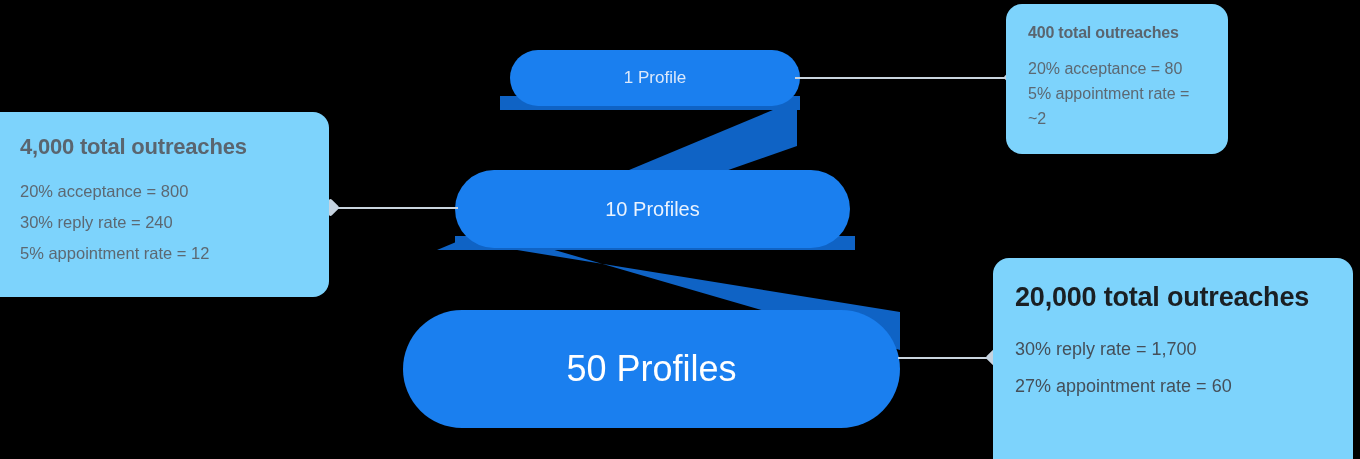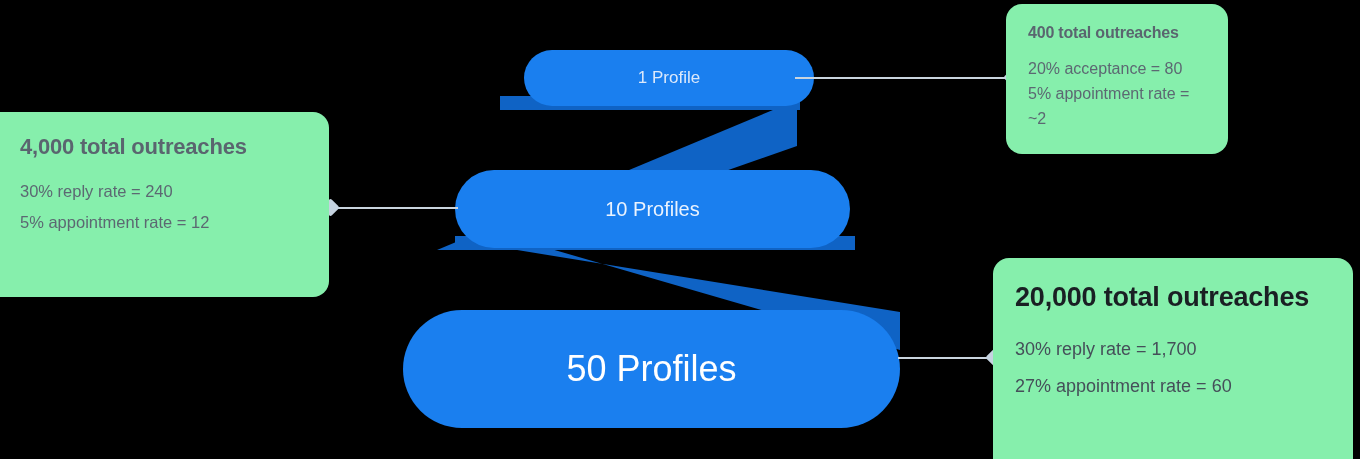--- a/index.html
+++ b/index.html
@@ -15,41 +15,41 @@
 
   
   .pill{
     position:absolute;
     background:#1a7fef;
     border-radius:999px;
     display:flex;align-items:center;justify-content:center;
     color:#ffffff;
     white-space:nowrap;
   }
-  .pill-1{left:524px;top:50px;width:290px;height:56px;font-size:17px;color:#dce9fb;}
+  .pill-1{left:510px;top:50px;width:290px;height:56px;font-size:17px;color:#dce9fb;}
   .pill-2{left:455px;top:170px;width:395px;height:78px;font-size:20px;color:#eaf3fe;}
   .pill-3{left:403px;top:310px;width:497px;height:118px;font-size:36px;color:#ffffff;}
 
   
   .conn{position:absolute;height:2px;background:#c9d4de;}
   .diamond{
     position:absolute;width:13px;height:13px;background:#c5d3e0;
     transform:rotate(45deg);border-radius:2px;
   }
   .conn-top{left:795px;top:77px;width:218px;}
   .diamond-top{left:1006px;top:71px;}
   .conn-left{left:330px;top:207px;width:128px;}
   .diamond-left{left:324px;top:201px;}
   .conn-bottom{left:898px;top:357px;width:100px;}
   .diamond-bottom{left:988px;top:351px;}
 
   
   .card{
     position:absolute;
-    background:#86efac;
+    background:#7dd3fc;
     border-radius:16px;
     box-sizing:border-box;
   }
   .card h3{margin:0;font-weight:bold;color:#1e2429;letter-spacing:-0.2px;}
   .card p{margin:0;color:#5c6872;}
 
   
   .card-top{left:1006px;top:4px;width:222px;height:150px;padding:20px 18px 0 22px;}
   .card-top h3{font-size:16px;color:#5a656f;margin-bottom:14px;}
   .card-top p{font-size:16px;line-height:25px;}
@@ -101,20 +101,21 @@
   <div class="diamond diamond-bottom"></div>
 
   <div class="card card-top">
     <h3>400 total outreaches</h3>
     <p>20% acceptance = 80</p>
     <p>5% appointment rate = ~2</p>
   </div>
 
   <div class="card card-left">
     <h3>4,000 total outreaches</h3>
+    <p>20% acceptance = 800</p>
     <p>30% reply rate = 240</p>
     <p>5% appointment rate = 12</p>
   </div>
 
   <div class="card card-bottom">
     <h3>20,000 total outreaches</h3>
     <p>30% reply rate = 1,700</p>
     <p>27% appointment rate = 60</p>
   </div>
 

